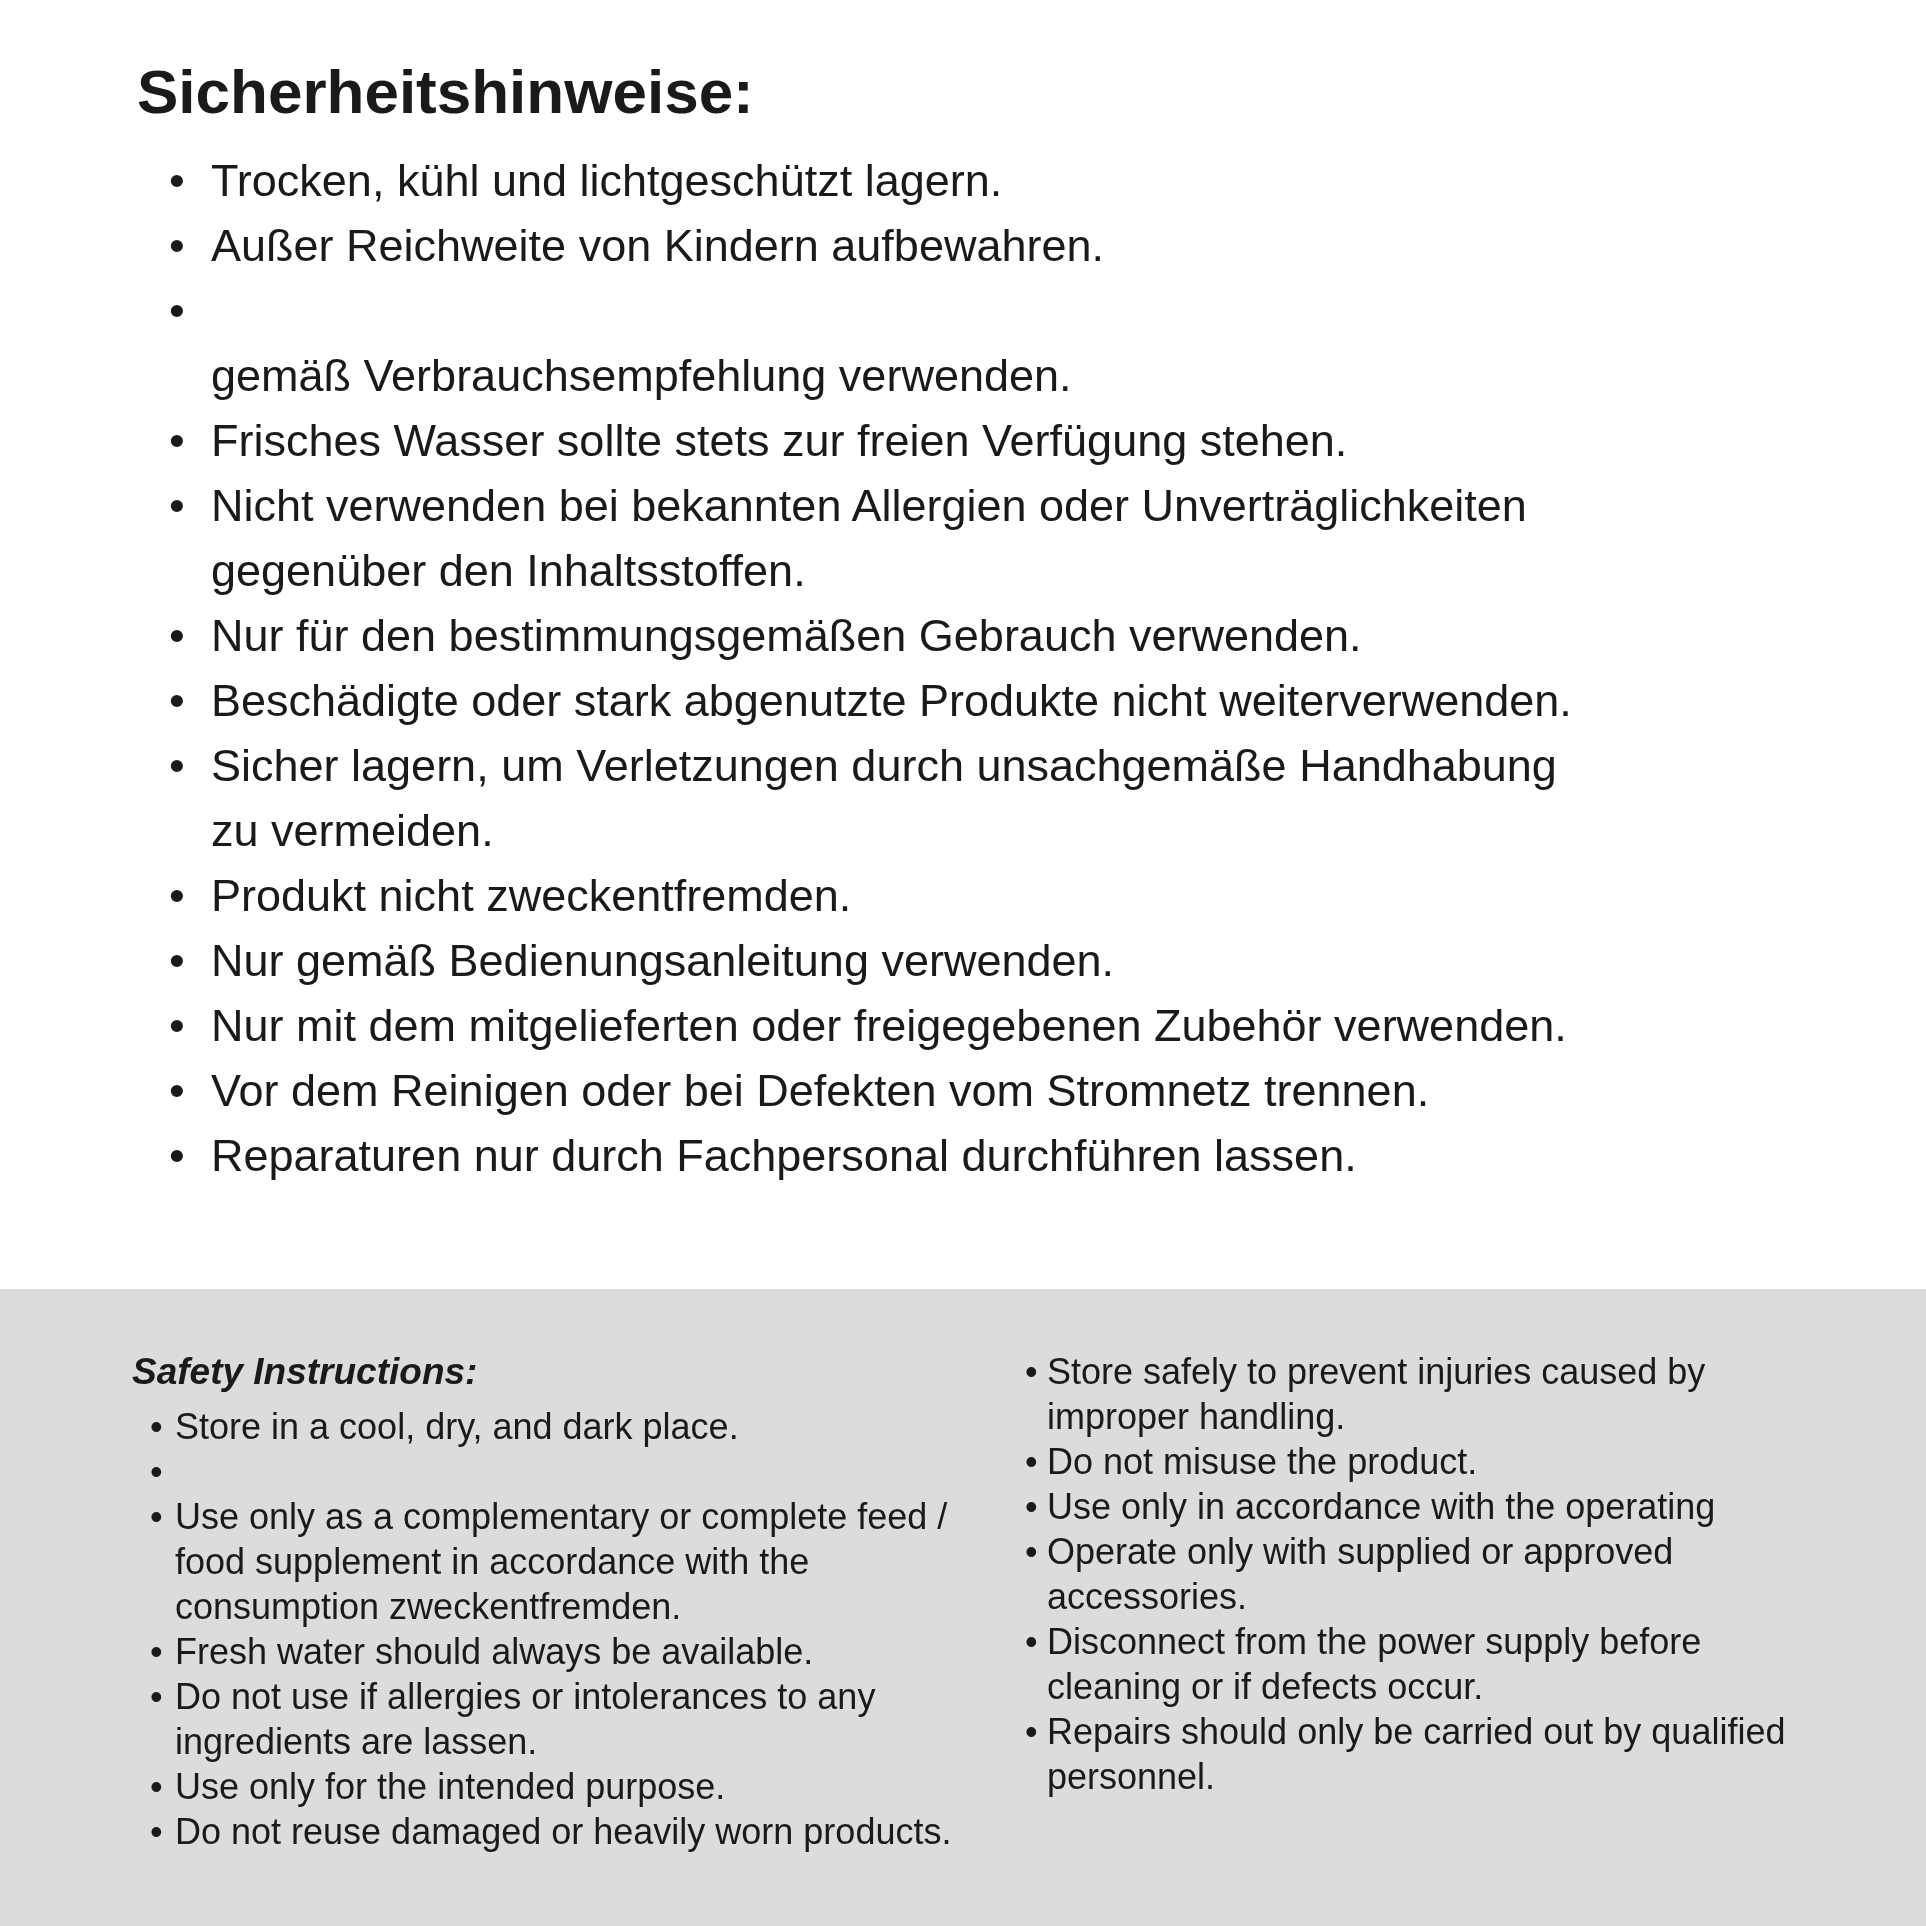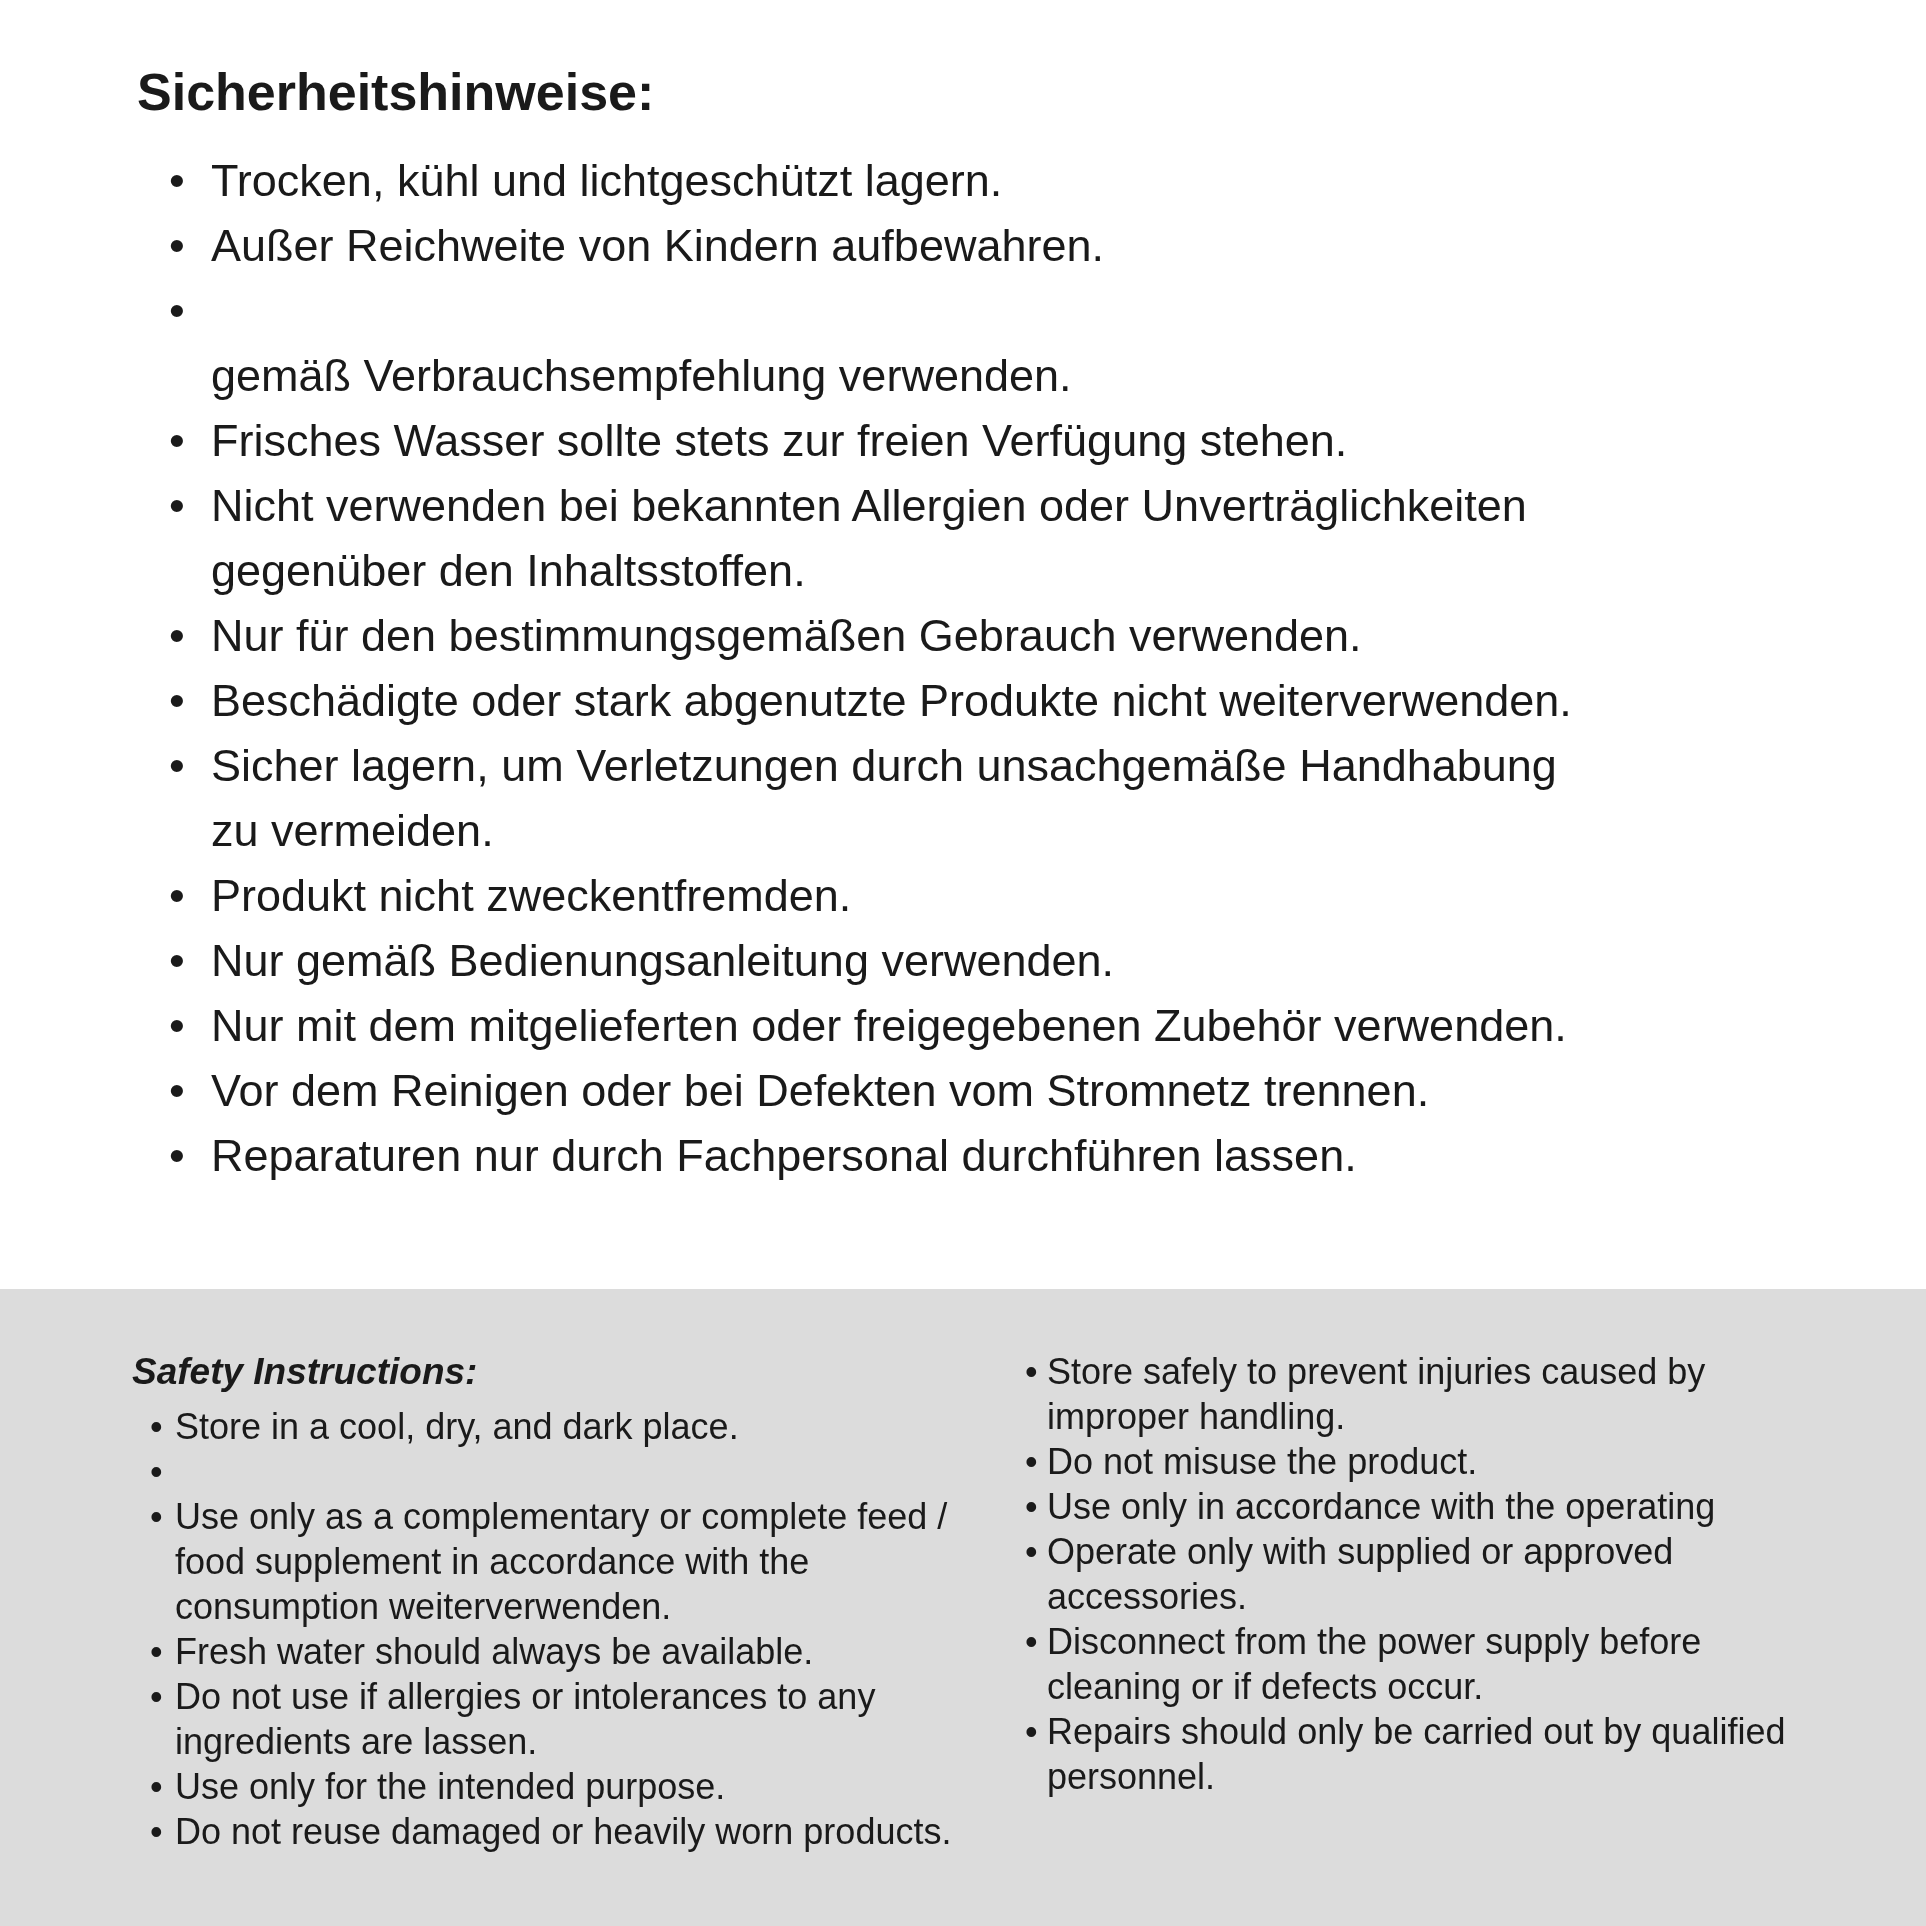--- a/index.html
+++ b/index.html
@@ -3,21 +3,21 @@
 <meta charset="utf-8">
 <style>
   html,body{margin:0;padding:0;background:#ffffff;}
   .page{
     position:relative;width:1926px;height:1926px;background:#ffffff;
     overflow:hidden;font-family:"Liberation Sans",sans-serif;color:#1a1a1a;
   }
   .band{position:absolute;left:0;top:1289px;width:1926px;height:637px;background:#dcdcdc;}
   .de-title{
     position:absolute;left:137px;top:64px;
-    font-size:52px;font-weight:700;line-height:56px;white-space:nowrap;
+    font-size:62px;font-weight:700;line-height:56px;white-space:nowrap;
   }
   .de-list{position:absolute;left:0;top:148px;width:1926px;}
   .de-list .line{
     position:relative;height:65px;line-height:65px;
     padding-left:211px;font-size:45px;white-space:nowrap;
   }
   .de-list .bullet{position:absolute;left:169px;top:0;line-height:65px;}
   .en-header{
     position:absolute;left:132px;top:1349px;
     font-size:37px;font-weight:700;line-height:45px;white-space:nowrap;font-style:italic;
@@ -62,21 +62,21 @@
     <div class="line"><span class="bullet">•</span><span>Reparaturen nur durch Fachpersonal durchführen lassen.</span></div>
   </div>
 
   <div class="en-header">Safety Instructions:</div>
 
   <div class="en-col en-left">
     <div class="line"><span class="bullet">•</span><span>Store in a cool, dry, and dark place.</span></div>
     <div class="line"><span class="bullet">•</span></div>
     <div class="line"><span class="bullet">•</span><span>Use only as a complementary or complete feed /</span></div>
     <div class="line"><span>food supplement in accordance with the</span></div>
-    <div class="line"><span>consumption weiterverwenden.</span></div>
+    <div class="line"><span>consumption zweckentfremden.</span></div>
     <div class="line"><span class="bullet">•</span><span>Fresh water should always be available.</span></div>
     <div class="line"><span class="bullet">•</span><span>Do not use if allergies or intolerances to any</span></div>
     <div class="line"><span>ingredients are lassen.</span></div>
     <div class="line"><span class="bullet">•</span><span>Use only for the intended purpose.</span></div>
     <div class="line"><span class="bullet">•</span><span>Do not reuse damaged or heavily worn products.</span></div>
   </div>
 
   <div class="en-col en-right">
     <div class="line"><span class="bullet">•</span><span>Store safely to prevent injuries caused by</span></div>
     <div class="line"><span>improper handling.</span></div>

